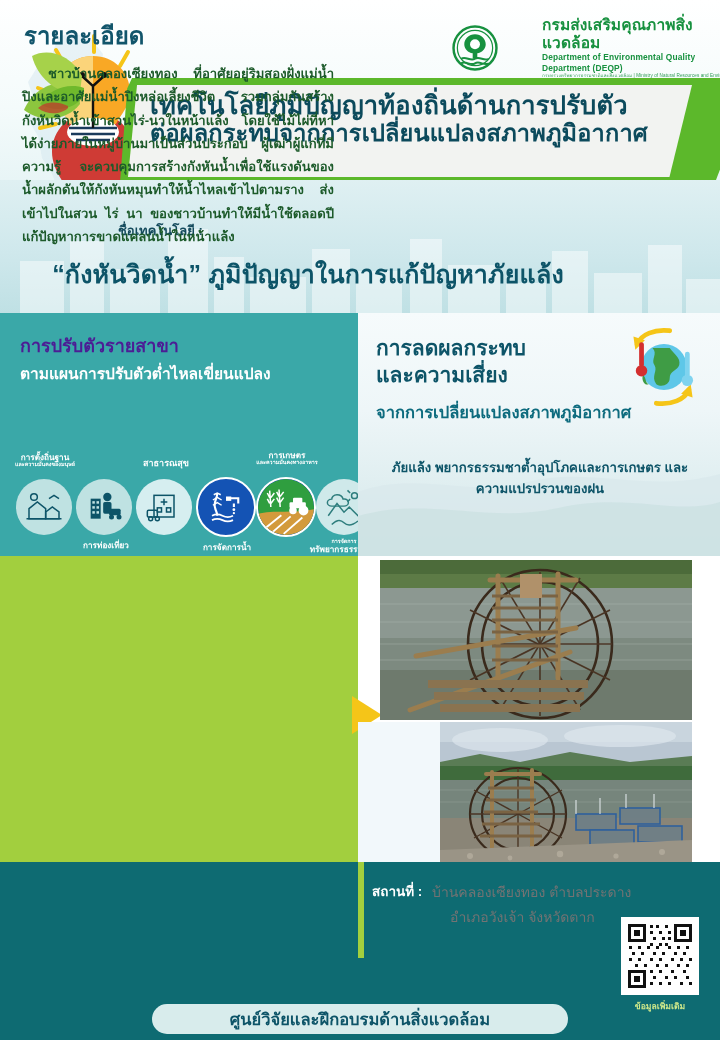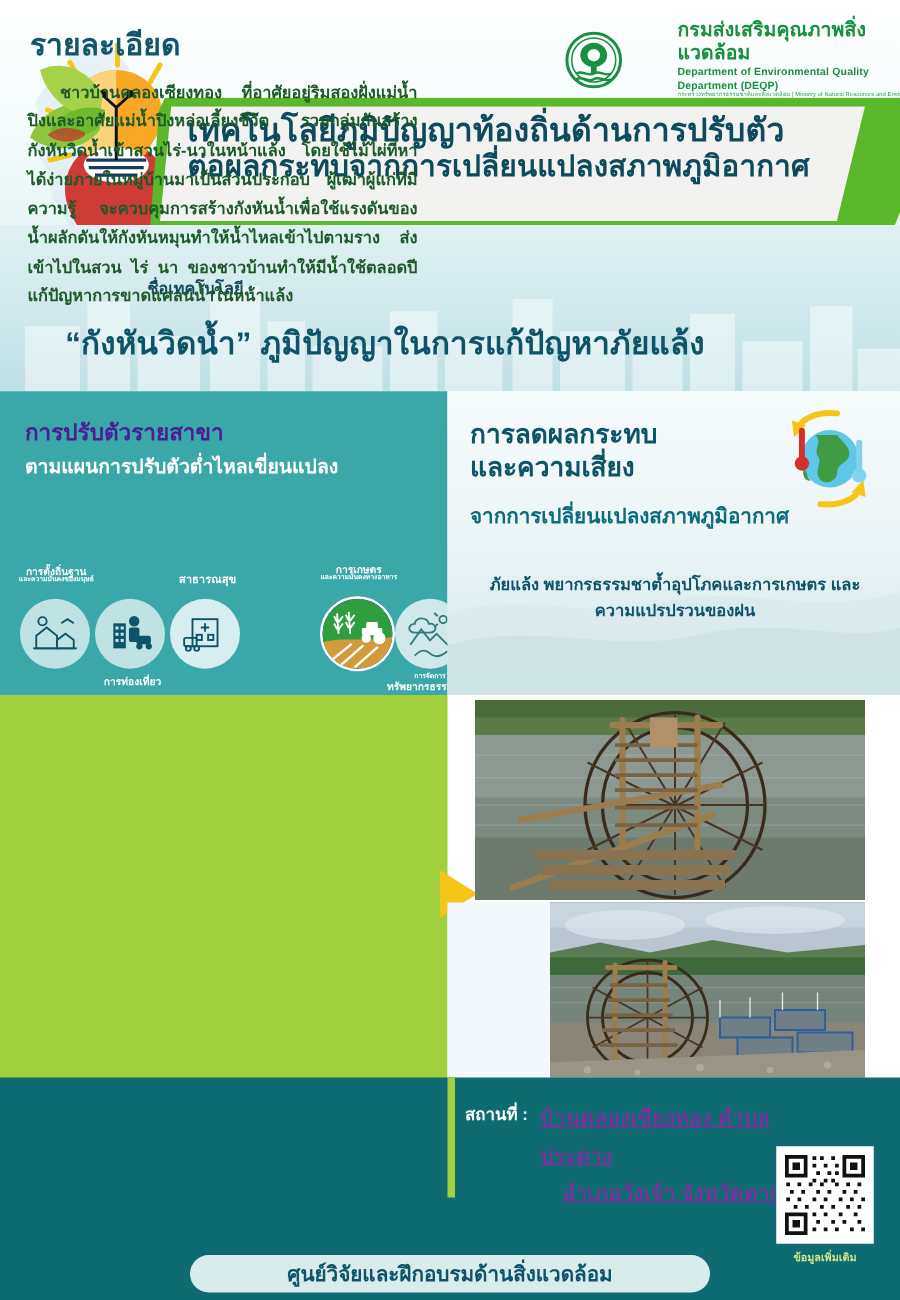--- a/index.html
+++ b/index.html
@@ -122,21 +122,21 @@
   }
   .white-block { position:absolute; left:358px; top:722px; width:82px; height:140px; background:#f2f8fb; }
 
   
   .footer {
     position:absolute; left:0; top:862px; width:720px; height:178px;
     background:#0e6b72;
   }
   .loc-accent { position:absolute; left:358px; top:862px; width:6px; height:96px; background:#a2cf3e; }
   .loc-label { position:absolute; left:372px; top:880px; font-size:13.5px; font-weight:bold; color:#ffffff; }
-  .loc-lines { position:absolute; left:432px; top:880px; width:200px; font-size:17px; color:#a21caf; line-height:1.75;text-decoration:underline; }
+  .loc-lines { position:absolute; left:432px; top:880px; width:200px; font-size:14px; color:#737373; line-height:1.75; }
   .loc-lines .l2 { margin-left:18px; }
 
   .qr-box { position:absolute; left:621px; top:917px; width:78px; height:78px; background:#ffffff; padding:4px; }
   .qr-cap { position:absolute; left:621px; top:999px; width:78px; text-align:center;
             font-size:8.6px; font-weight:bold; color:#cfe88a; }
 
   .footer-pill {
     position:absolute; left:152px; top:1004px; width:416px; height:30px;
     background:#d8ecec; border-radius:16px;
     display:flex; align-items:center; justify-content:center;
@@ -306,20 +306,39 @@
             <circle cx="8" cy="38" r="2.4"></circle>
               <circle cx="16" cy="38" r="2.4"></circle>
           </g>
         </svg>
       </div>
       <div class="s-lab" style="left:-2px; top:-20px; width:64px;">
         <span class="big" style="font-size:9px;">สาธารณสุข</span>
       </div>
     </div>
 
+    <div class="sector" style="left:188px; top:22px;">
+      <div class="s-circle" style="width:60px;height:60px; background:#1453b4; border:2px solid #ffffff;">
+        <svg viewBox="0 0 48 48" width="42" height="42">
+          <path d="M14 8 C14 14 11 16 11 22 C11 27 14 29 14 34" stroke="#ffffff" stroke-width="2.4" fill="none"></path>
+          <path d="M10 10 L14 8 L18 10 M9 16 L14 13 L19 16 M9 22 L14 19 L19 22" stroke="#ffffff" stroke-width="1.6" fill="none"></path>
+          <path d="M28 14 L38 14 L38 20 M33 20 L33 24" stroke="#ffffff" stroke-width="2.4" fill="none"></path>
+          <rect x="24" y="12" width="6" height="5" fill="#ffffff"></rect>
+          <circle cx="33" cy="27" r="1.6" fill="#ffffff"></circle>
+            <circle cx="33" cy="31" r="1.3" fill="#ffffff"></circle>
+          <g stroke="#ffffff" stroke-width="2" fill="none">
+            <path d="M8 34 Q14 31 20 34 T32 34"></path>
+            <path d="M8 39 Q14 36 20 39 T32 39"></path>
+          </g>
+        </svg>
+      </div>
+      <div class="s-lab" style="left:0px; top:66px; width:62px;">
+        <span class="big">การจัดการน้ำ</span>
+      </div>
+    </div>
 
     <div class="sector" style="left:248px; top:22px;">
       <div class="s-circle" style="width:60px;height:60px; background:#1453b4; border:2px solid #ffffff; overflow:hidden;">
         <svg viewBox="0 0 48 48" width="56" height="56">
           <circle cx="24" cy="24" r="24" fill="#2f9e3f"></circle>
           <path d="M0 30 C12 26 32 30 48 26 L48 48 L0 48 Z" fill="#d39a3c"></path>
           <g stroke="#ffffff" stroke-width="1.6" fill="none">
             <path d="M4 44 L20 31"></path>
               <path d="M12 46 L28 32"></path>
               <path d="M22 47 L38 33"></path>

